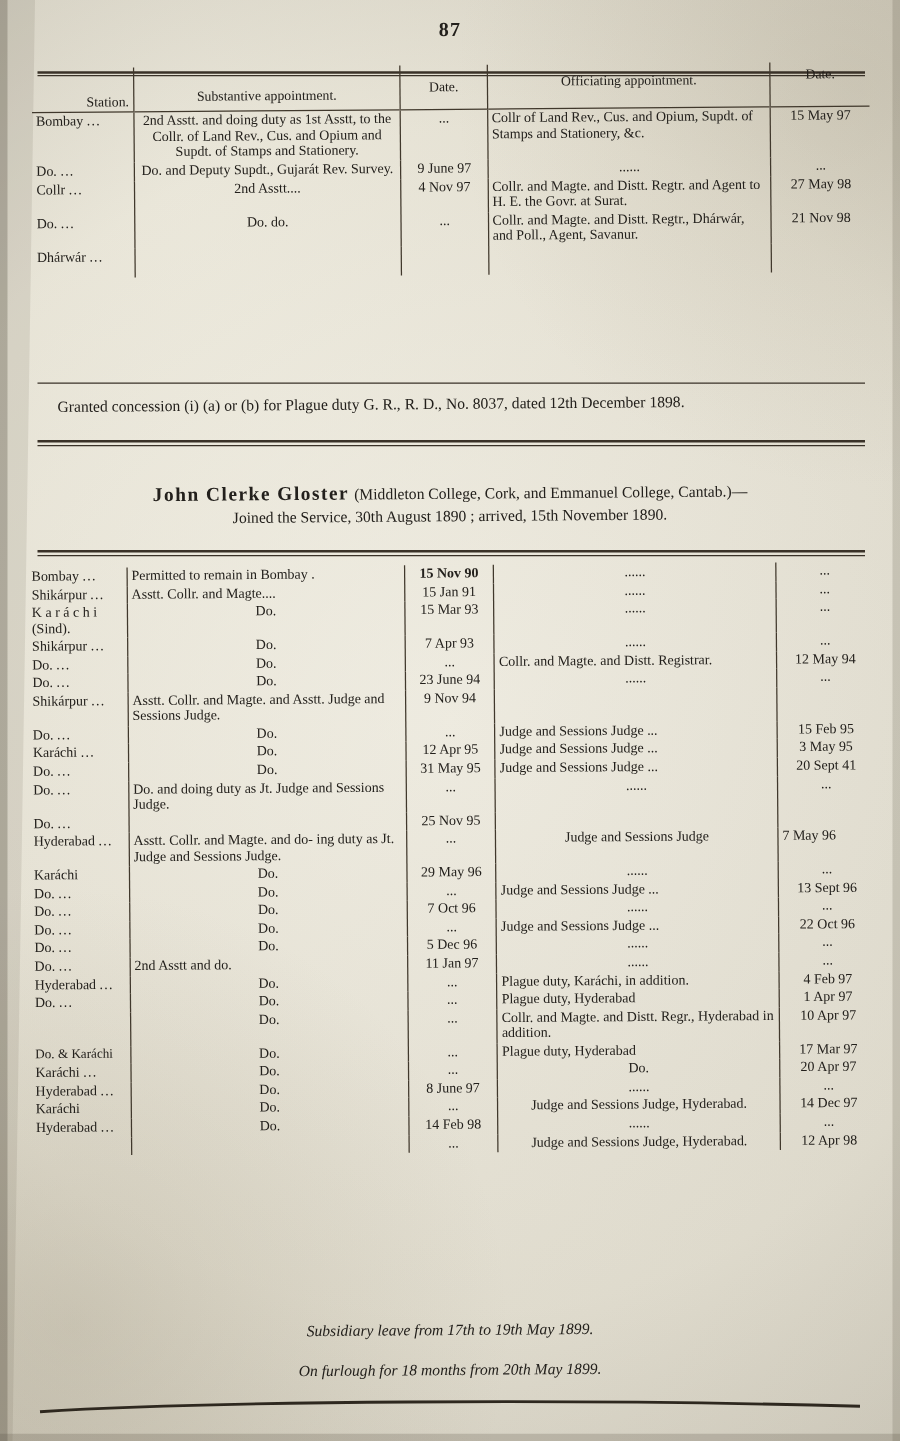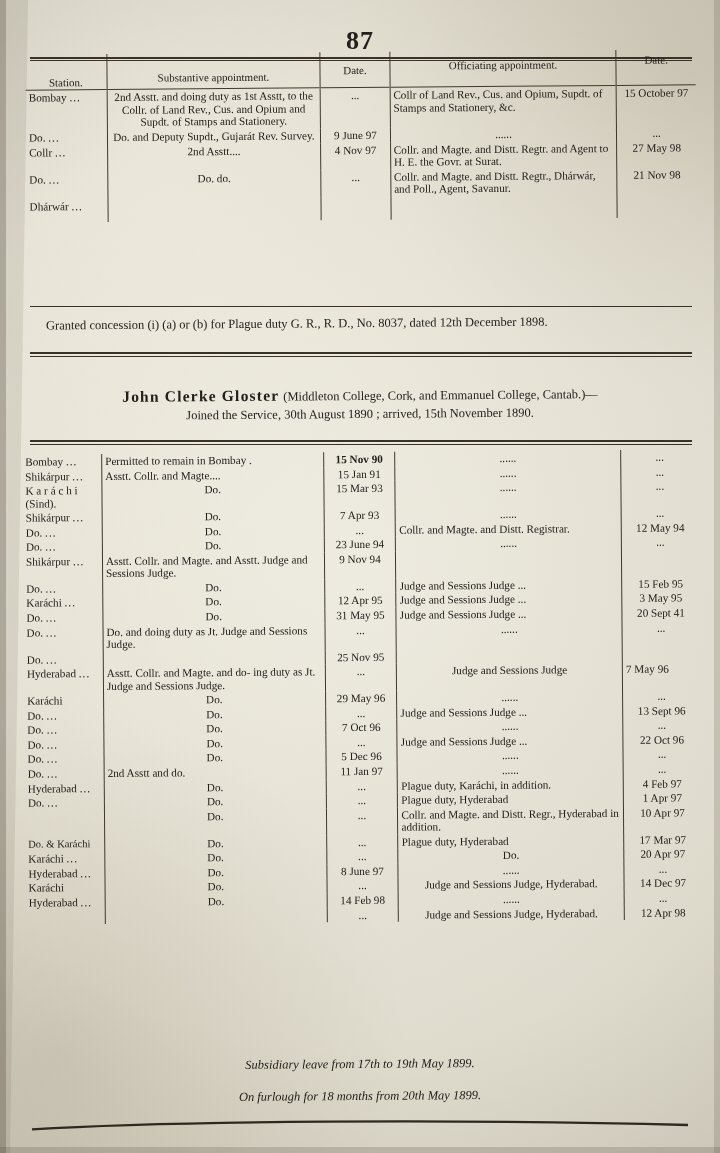--- a/index.html
+++ b/index.html
@@ -23,25 +23,25 @@
     position: absolute;
     inset: 0;
     background:
       radial-gradient(circle at 8% 92%, rgba(150,140,115,0.25) 0%, rgba(150,140,115,0) 28%),
       radial-gradient(circle at 95% 6%, rgba(160,150,125,0.22) 0%, rgba(160,150,125,0) 25%),
       radial-gradient(circle at 50% 50%, rgba(255,255,250,0.25) 0%, rgba(200,195,175,0.12) 70%, rgba(120,112,92,0.18) 100%);
     pointer-events: none;
   }
   .pageno {
     position: absolute;
-    top: 26px;
+    top: 16px;
     left: 0;
     width: 720px;
     text-align: center;
-    font-size: 26px;
+    font-size: 16px;
     font-weight: bold;
     letter-spacing: 1px;
   }
   
   table.reg {
     position: absolute;
     border-collapse: collapse;
     font-size: 11.2px;
     line-height: 1.12;
   }
@@ -129,35 +129,35 @@
 <div id="page">
 
   <div class="pageno">87</div>
 
   <div class="rule thick" style="left:30px; top:57px; width:662px;"></div>
   <div class="rule" style="left:30px; top:60px; width:662px;"></div>
 
   <table class="reg skew" id="t1">
     <tbody>
         <tr class="hdr">
-      <td class="colStation" style="padding-top:22px;">Station.</td>
+      <td class="colStation" style="padding-top:22px;text-align:right;">Station.</td>
       <td class="colSub vl" style="padding-top:18px;">Substantive appointment.</td>
       <td class="colD1 vl" style="padding-top:12px;">Date.</td>
       <td class="colOff vl" style="padding-top:8px;">Officiating appointment.</td>
       <td class="colD2 vl" style="padding-top:4px;">Date.</td>
     </tr>
     <tr class="ht">
       <td class="l">
         <span>Bombay</span>
         <span class="dots">...</span>
       </td>
       <td class="vl c">2nd Asstt. and doing duty as 1st Asstt, to the Collr. of Land Rev., Cus. and Opium and Supdt. of Stamps and Stationery.</td>
       <td class="vl c">...</td>
       <td class="vl l">Collr of Land Rev., Cus. and Opium, Supdt. of Stamps and Stationery, &amp;c.</td>
-      <td class="vl c">15 October 97</td>
+      <td class="vl c">15 May 97</td>
     </tr>
     <tr>
       <td class="l">
         <span>Do.</span>
         <span class="dots">...</span>
       </td>
       <td class="vl c">Do. and Deputy Supdt., Gujarát Rev. Survey.</td>
       <td class="vl c">9 June 97</td>
       <td class="vl c">......</td>
       <td class="vl c">...</td>

